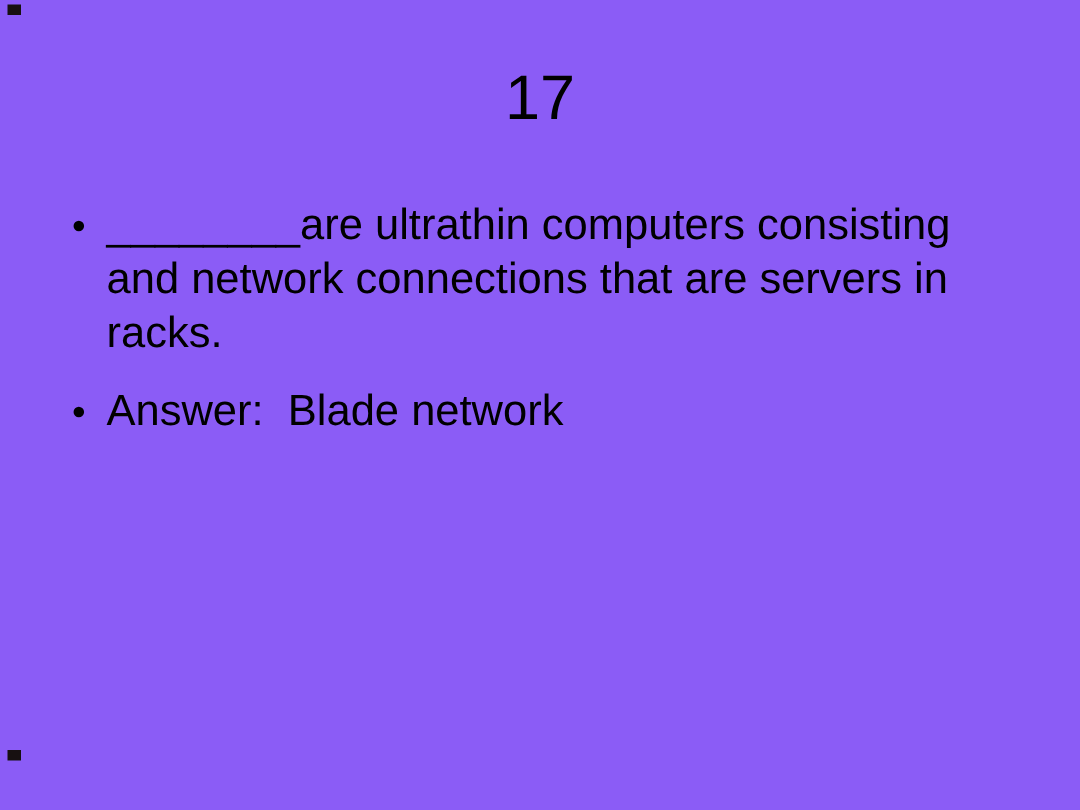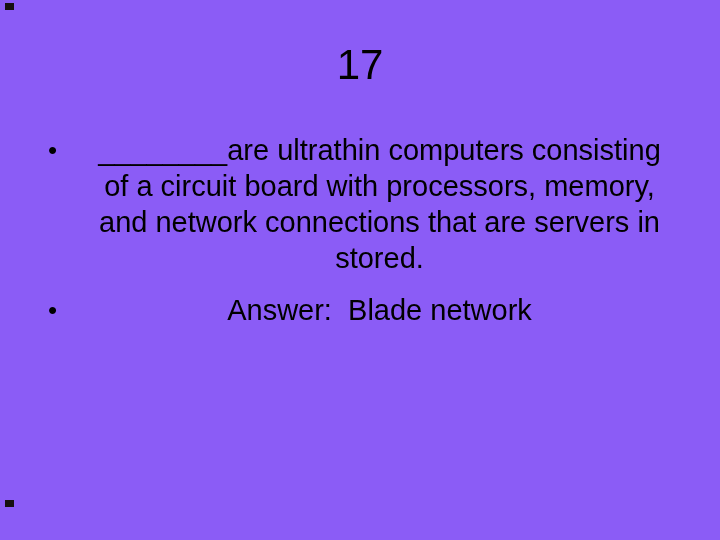--- a/index.html
+++ b/index.html
@@ -52,21 +52,20 @@
     margin-top: 16px;
   }
   .bullet-marker {
     flex: 0 0 23px;
     width: 23px;
     font-size: 26px;
     line-height: 36px;
   }
   .bullet-lines {
     flex: 1 1 auto;
-    text-align: center;
   }
   .bullet-line {
     white-space: pre;
     line-height: 36px;
   }
 </style>
 </head>
 <body>
 
 <div class="slide">
@@ -75,23 +74,22 @@
   <div class="corner-mark bottom"></div>
 
   <div class="slide-title">17</div>
 
   <div class="body-block">
 
     <div class="bullet-row">
       <div class="bullet-marker">•</div>
       <div class="bullet-lines">
         <div class="bullet-line">________are ultrathin computers consisting</div>
-        <div class="bullet-line">of a circuit board with processors, memory,</div>
         <div class="bullet-line">and network connections that are servers in</div>
-        <div class="bullet-line">stored.</div>
+        <div class="bullet-line">racks.</div>
       </div>
     </div>
 
     <div class="bullet-row">
       <div class="bullet-marker">•</div>
       <div class="bullet-lines">
         <div class="bullet-line">Answer:  Blade network</div>
       </div>
     </div>
 

